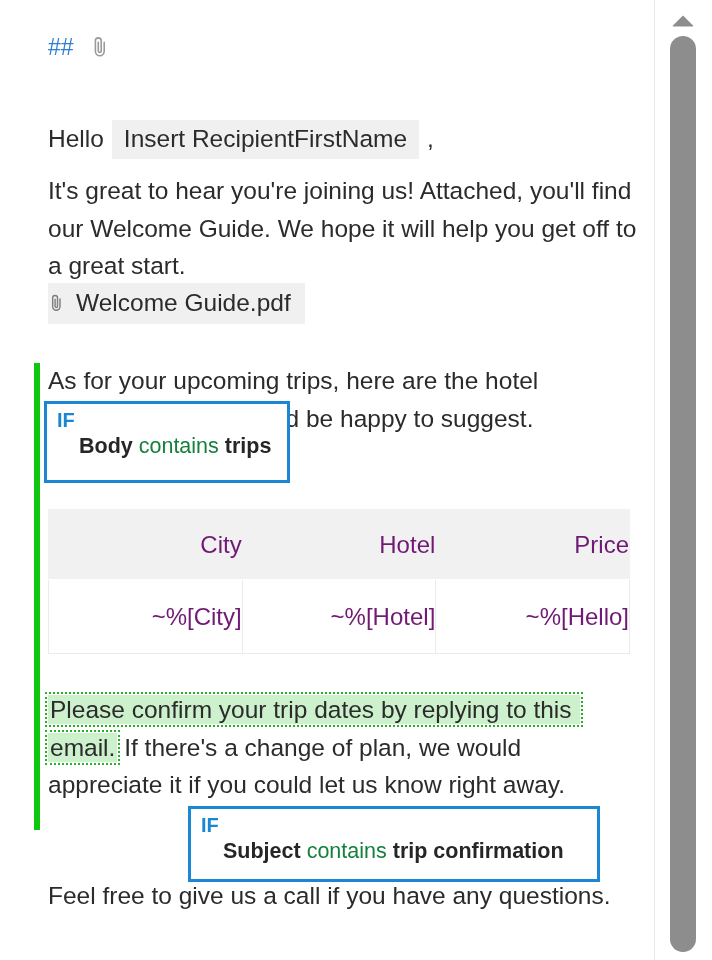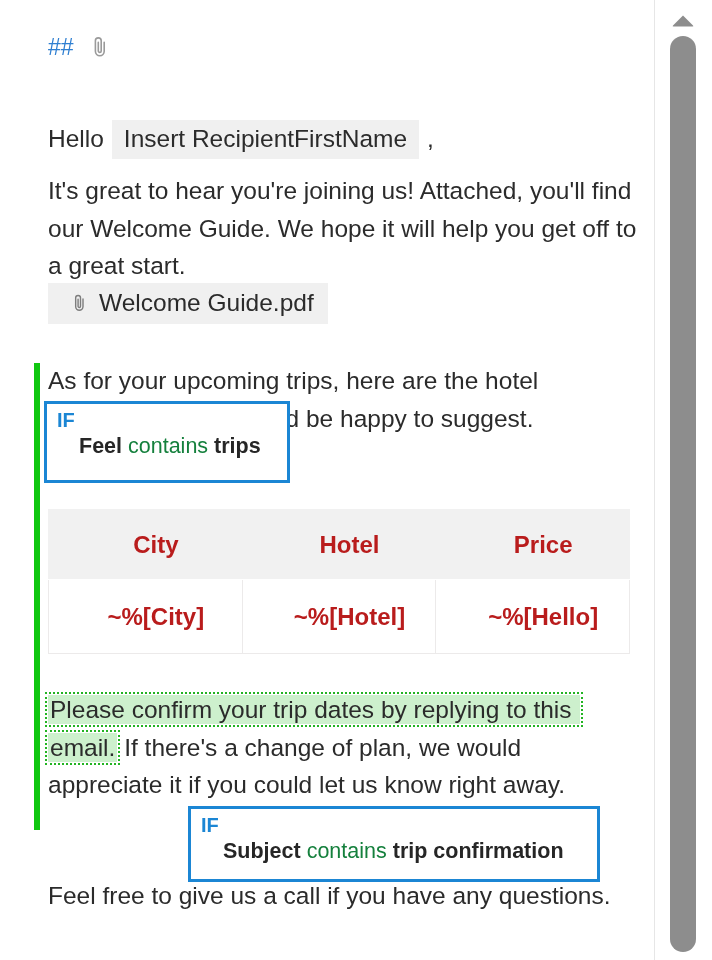--- a/index.html
+++ b/index.html
@@ -83,21 +83,21 @@
     top: 172px;
     width: 590px;
   }
 
   
   #attachment-chip {
     position: absolute;
     left: 48px;
     top: 283px;
     background: #f0f0f0;
-    padding: 3px 14px 5px 23px;
+    padding: 3px 14px 5px 0;
     display: flex;
     align-items: center;
     gap: 11px;
     font-size: 24.5px;
     color: #2b2b2b;
     line-height: 33px;
   }
   .clip-small {
     display: inline-flex;
     align-items: center;
@@ -165,24 +165,24 @@
   
   #merge-table {
     position: absolute;
     left: 48px;
     top: 509px;
     width: 582px;
     border-collapse: collapse;
     table-layout: fixed;
   }
   #merge-table th, #merge-table td {
-    text-align: center;
-    font-weight: 700;
+    text-align: right;
+    font-weight: 400;
     font-size: 24px;
-    color: #b91c1c;
+    color: #701a75;
     padding: 0 0 0 21px;
     border: 1px solid #ffffff;
   }
   #merge-table thead th {
     background: #f1f1f1;
     height: 69px;
     border-color: #f1f1f1;
     border-bottom: 1px solid #ffffff;
   }
   #merge-table tbody td {
@@ -281,21 +281,21 @@
     <span>Welcome Guide.pdf</span>
   </div>
 
   <div id="change-bar"></div>
 
   <div class="doc-text" id="para-trips">As for your upcoming trips, here are the hotel recommendations we'd be happy to suggest.</div>
 
   <div class="if-box" id="if-box-body">
     <span class="if-kw">IF</span>
     <span class="if-expr">
-      <b>Feel</b>
+      <b>Body</b>
       <span class="op">contains</span>
       <b>trips</b>
     </span>
   </div>
 
   <table id="merge-table">
     <thead>
       <tr>
         <th>City</th>
         <th>Hotel</th>

